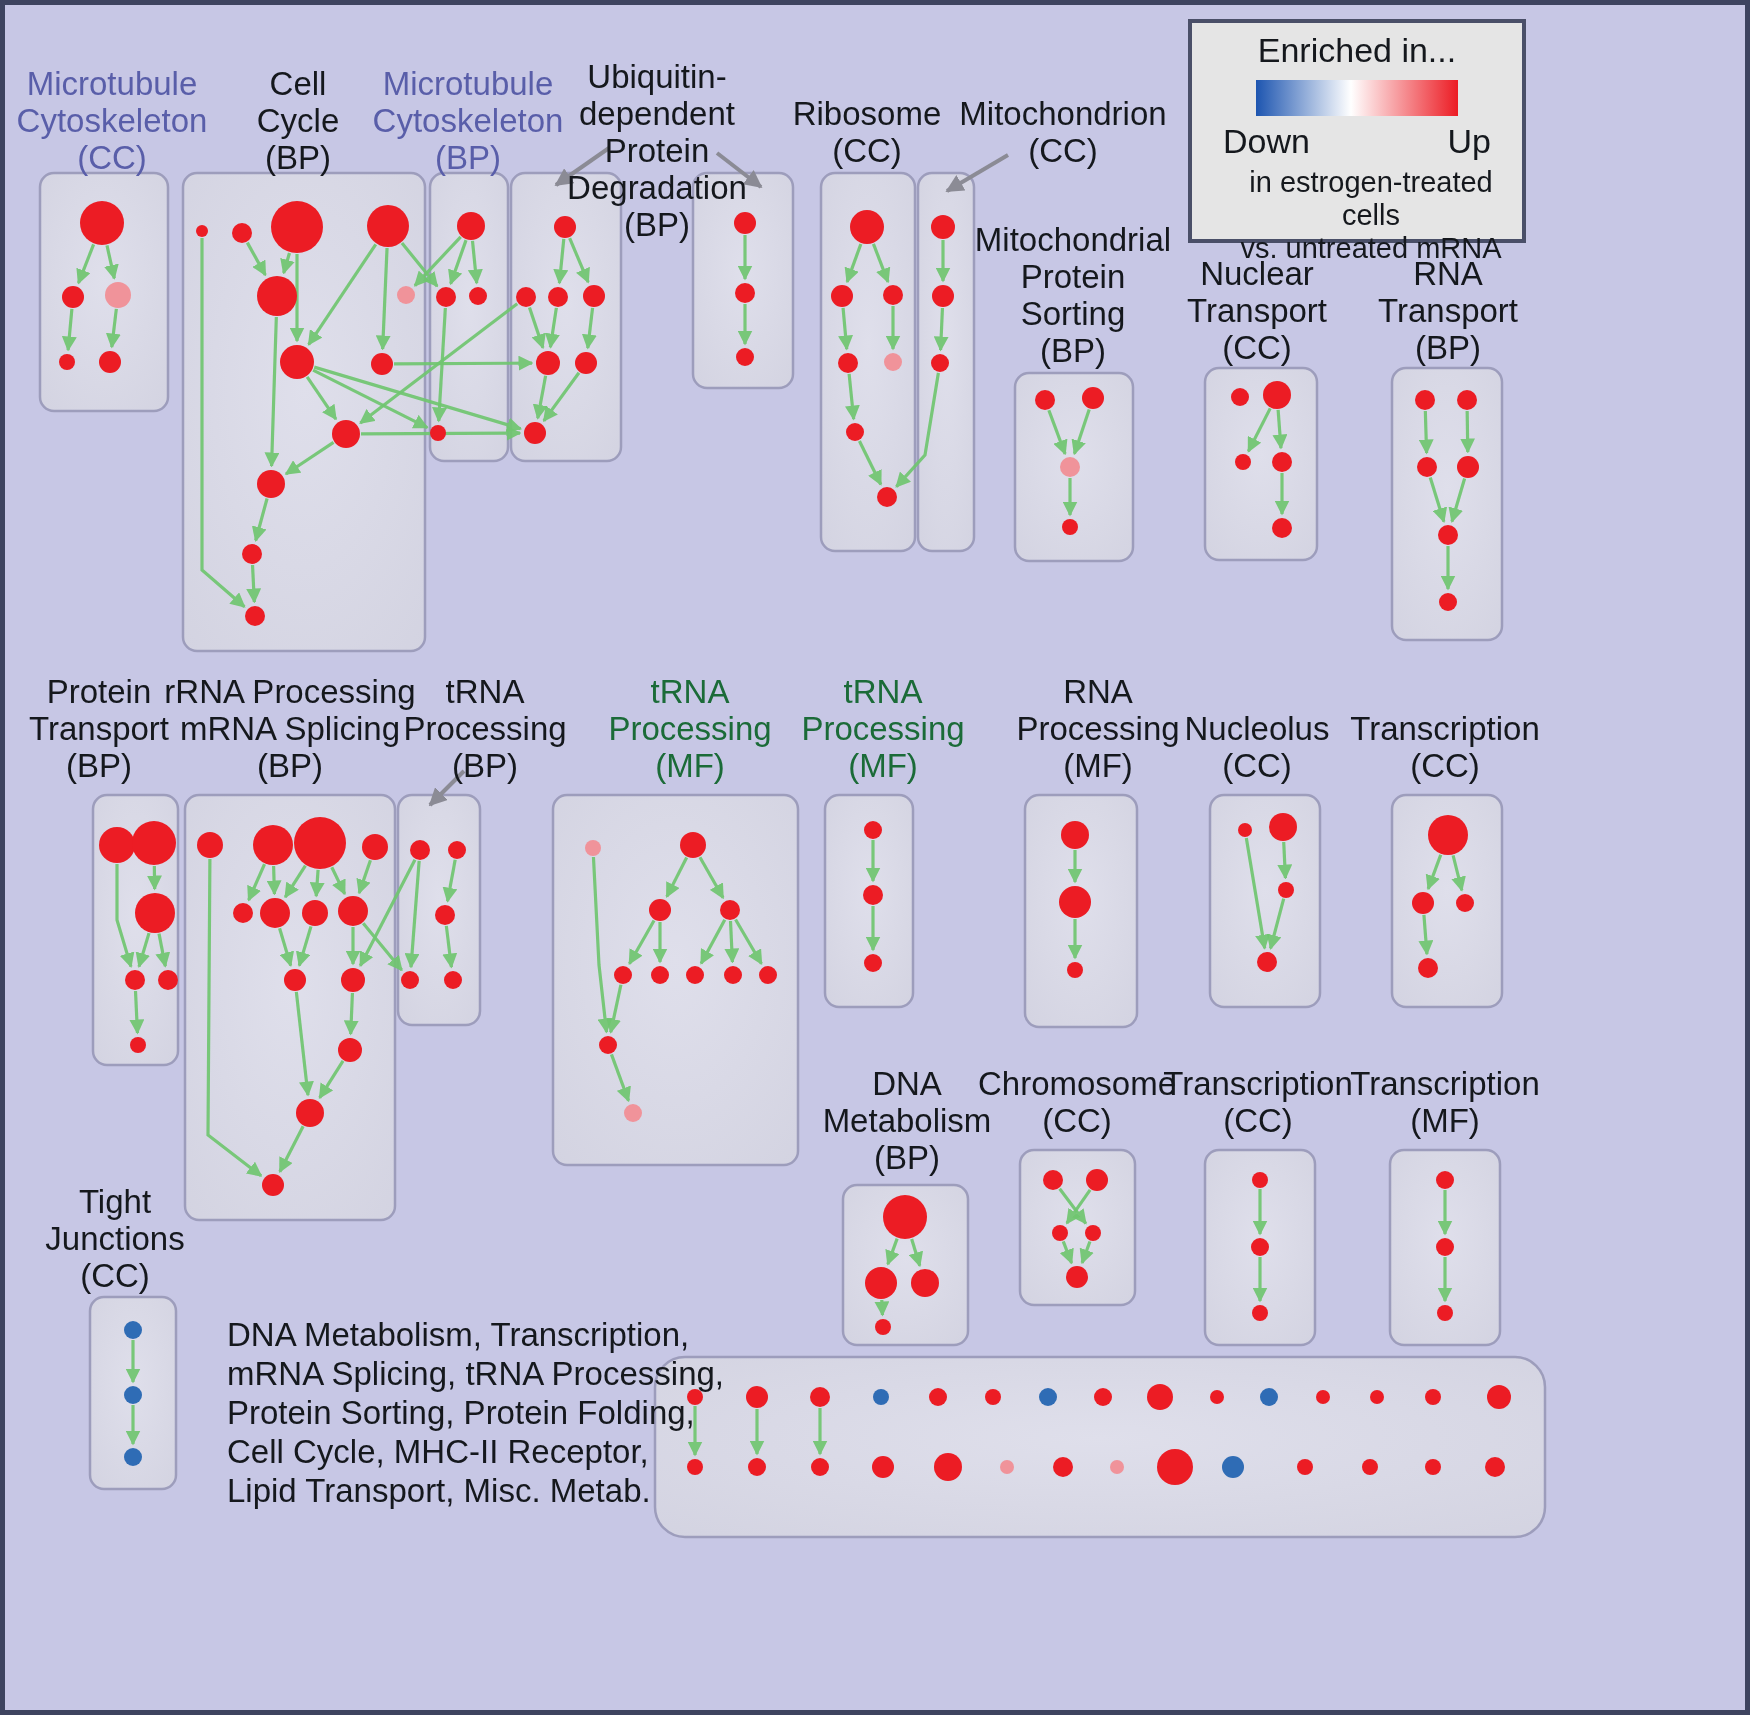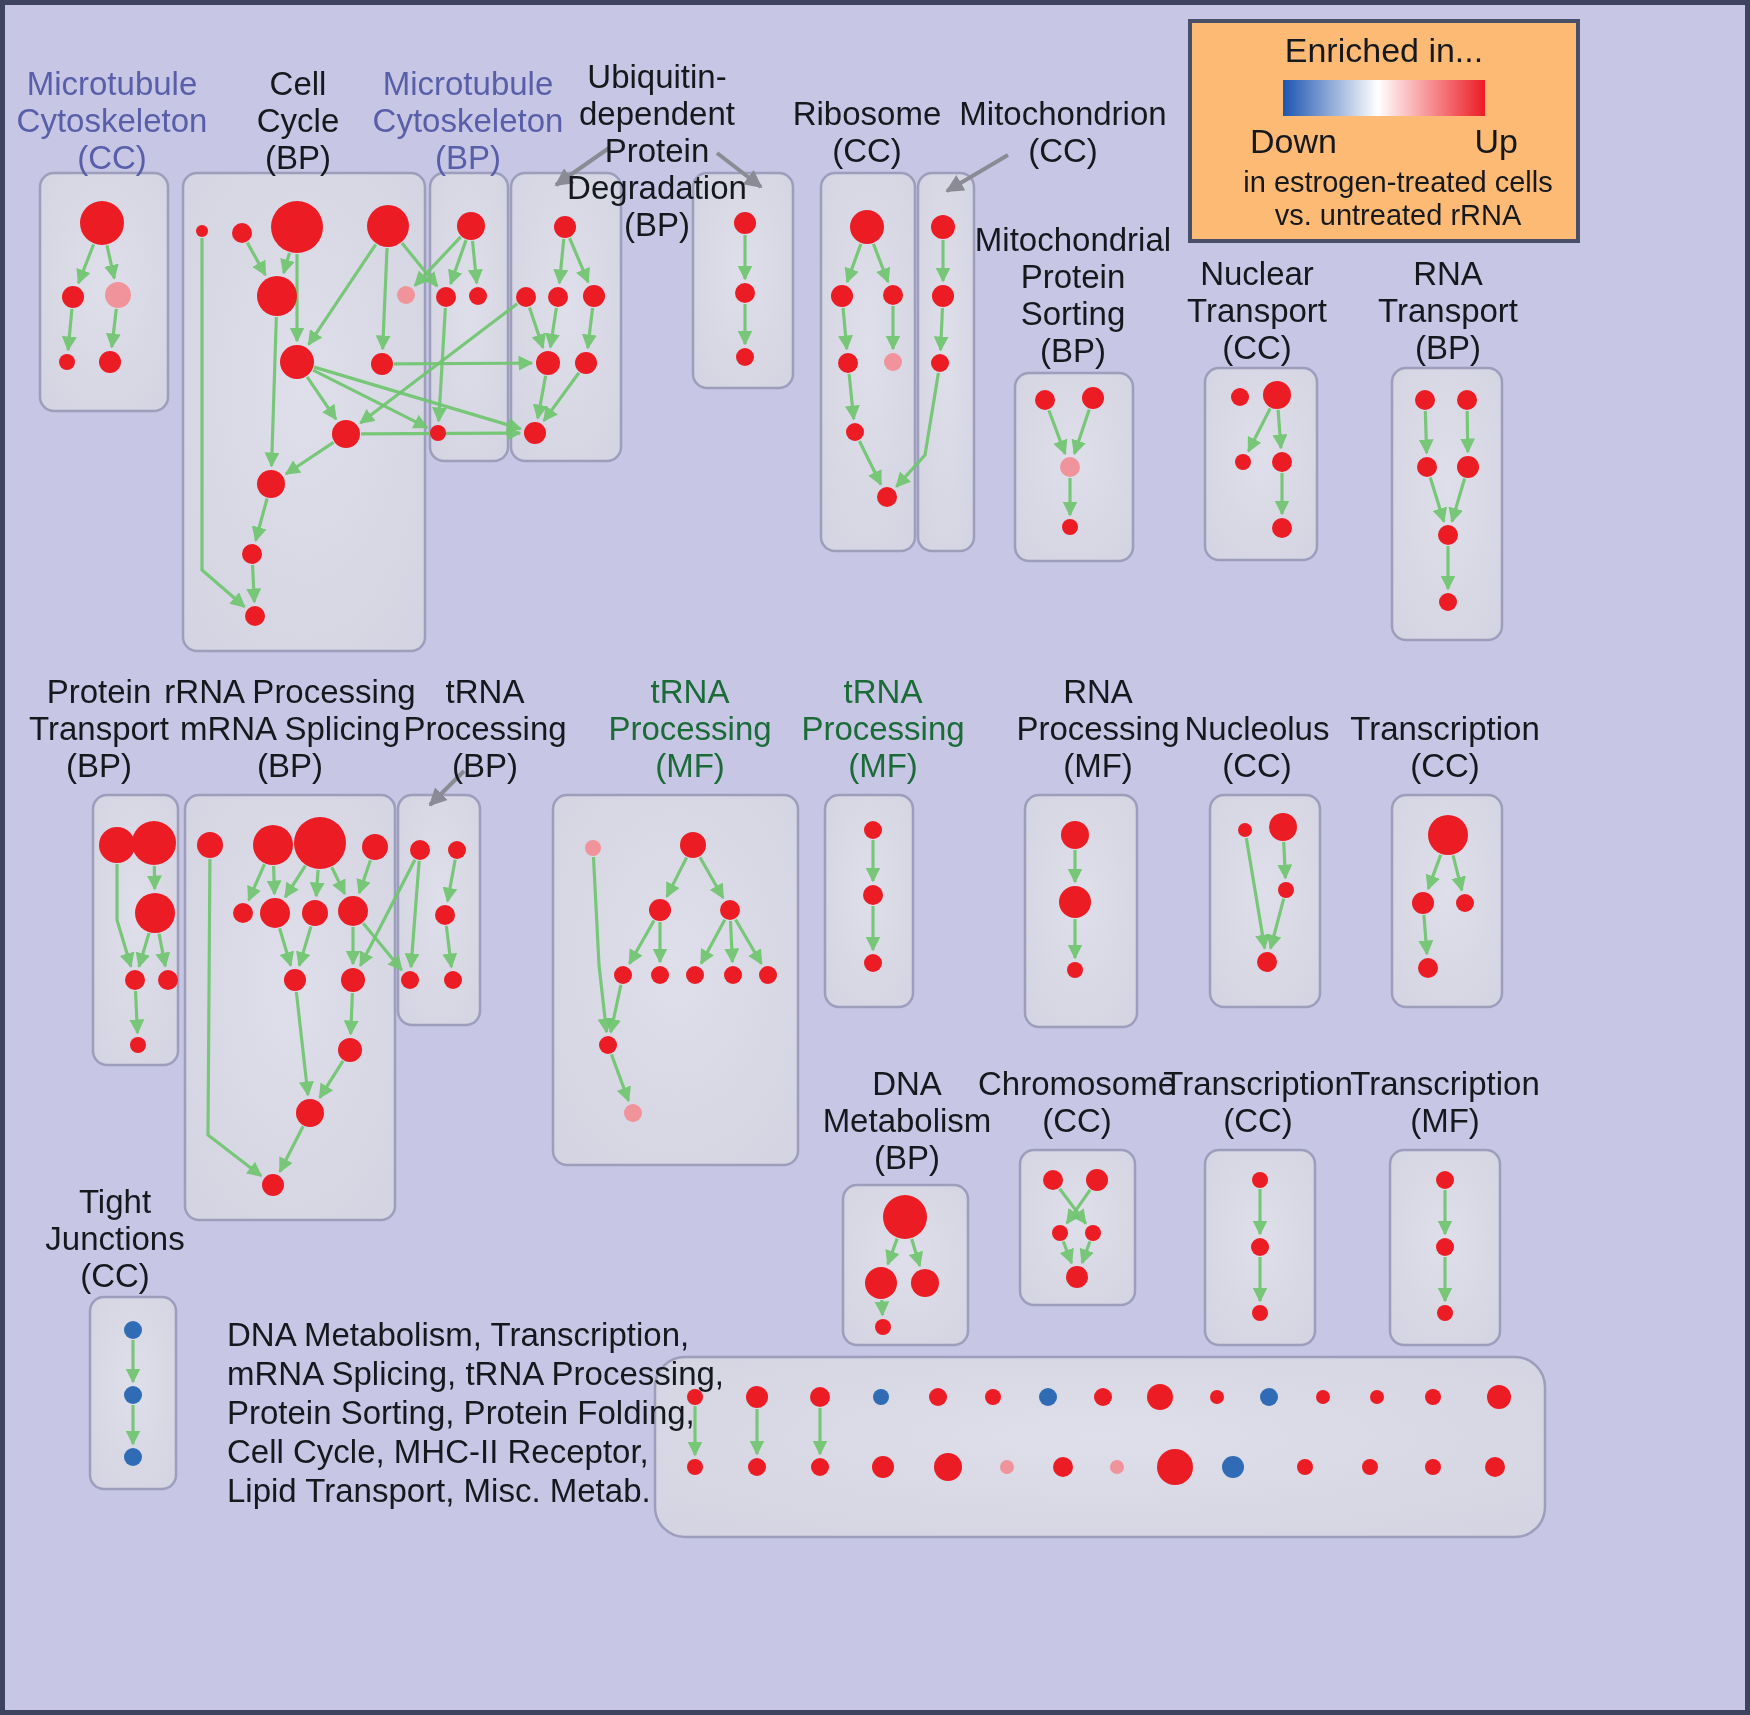--- a/index.html
+++ b/index.html
@@ -8,22 +8,22 @@
     width:1750px;height:1715px;
     background:#c7c7e5;
     border:5px solid #3e4460;
     box-sizing:border-box;
     font-family:"Liberation Sans",sans-serif;
     overflow:hidden;
   }
   .figure svg{position:absolute;left:0;top:0;}
   svg text{font-family:"Liberation Sans",sans-serif;}
   .legend{
-    position:absolute;left:1183px;top:14px;width:392px;height:224px;
-    border:4px solid #4a4f68;background:#fdba74;box-sizing:border-box;
+    position:absolute;left:1183px;top:14px;width:338px;height:224px;
+    border:4px solid #4a4f68;background:#e5e5e5;box-sizing:border-box;
     text-align:center;color:#15181d;
   }
   .legend-title{font-size:34px;margin-top:8px;}
   .legend-bar{width:202px;height:36px;margin:10px auto 0;}
   .legend-row{display:flex;justify-content:space-between;width:268px;margin:6px auto 0;font-size:34px;}
   .legend-sub{font-size:29px;line-height:33px;padding-left:28px;}
   .legend-sub.first{margin-top:5px;}
   .misc-note{
     position:absolute;left:222px;top:1266px;
     font-size:33px;line-height:39px;color:#15181d;white-space:nowrap;margin-top:44px;
@@ -365,21 +365,21 @@
     </svg>
 
   <div class="legend">
     <div class="legend-title">Enriched in...</div>
     <div class="legend-bar" style="background: linear-gradient(90deg, rgb(29, 85, 176) 0%, rgb(255, 255, 255) 47%, rgb(236, 28, 36) 100%);"></div>
     <div class="legend-row">
       <span>Down</span>
       <span>Up</span>
     </div>
     <div class="legend-sub first">in estrogen-treated cells</div>
-    <div class="legend-sub">vs. untreated rRNA</div>
+    <div class="legend-sub">vs. untreated mRNA</div>
   </div>
 
   <div class="misc-note">
     <div>DNA Metabolism, Transcription,</div>
     <div>mRNA Splicing, tRNA Processing,</div>
     <div>Protein Sorting, Protein Folding,</div>
     <div>Cell Cycle, MHC-II Receptor,</div>
     <div>Lipid Transport, Misc. Metab.</div>
   </div>
 </div>

